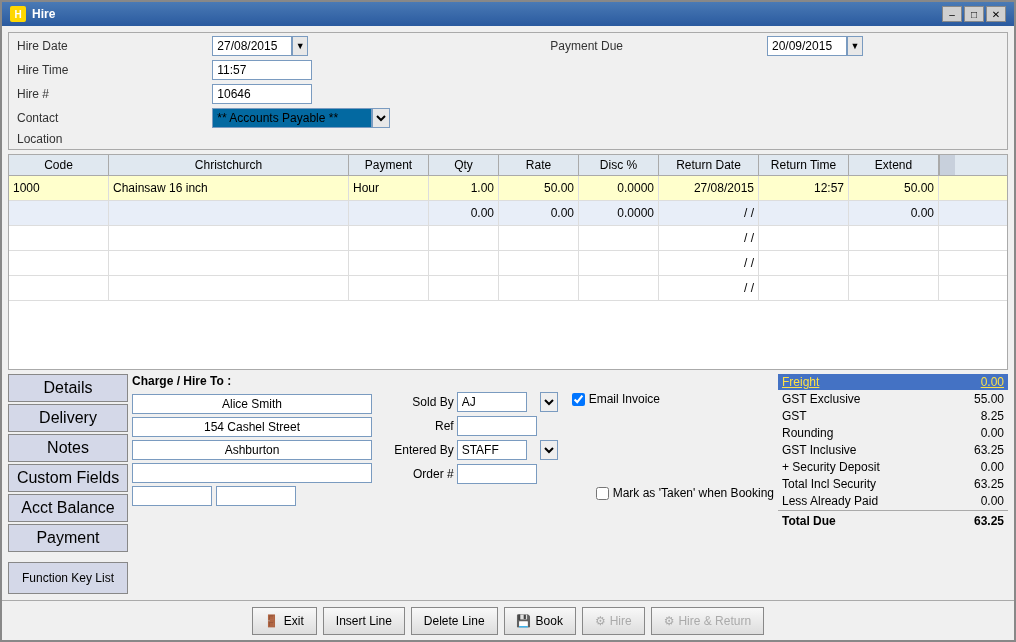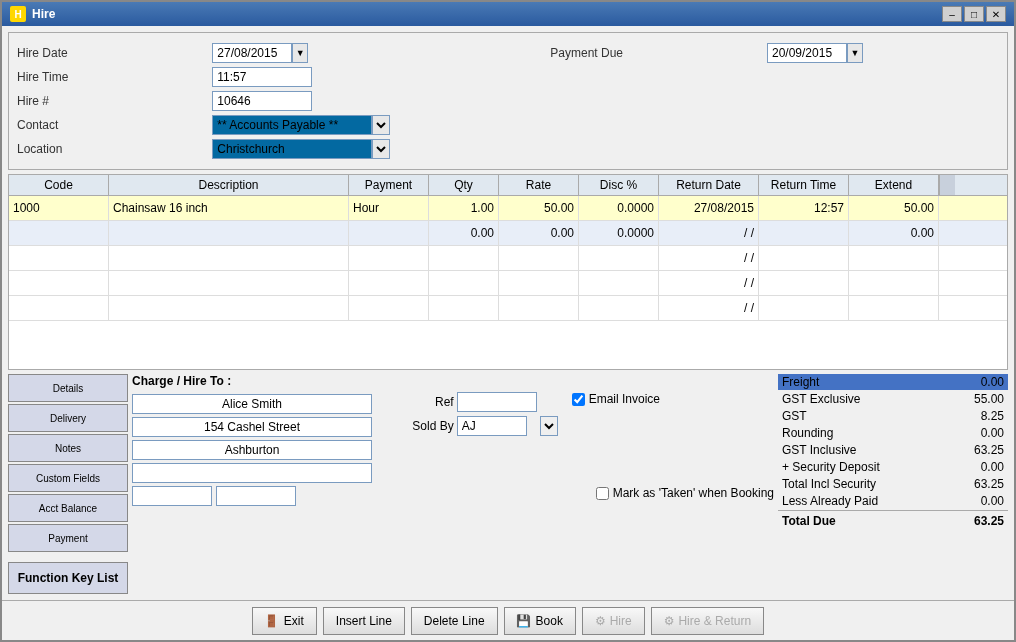--- a/index.html
+++ b/index.html
@@ -4,52 +4,52 @@
   <style>
     * { box-sizing: border-box; margin: 0; padding: 0; font-family: Arial, sans-serif; font-size: 12px; }
     body { background: #c0c0c0; }
     .window { width: 1016px; height: 642px; background: #f0f0f0; border: 2px solid #888; position: relative; display: flex; flex-direction: column; }
     .title-bar { background: linear-gradient(to bottom, #4a7ab5, #2a5a9f); color: white; padding: 4px 8px; display: flex; align-items: center; justify-content: space-between; height: 24px; flex-shrink: 0; }
     .title-bar-left { display: flex; align-items: center; gap: 6px; font-size: 12px; font-weight: bold; }
     .title-bar-icon { width: 16px; height: 16px; background: #ffd700; border-radius: 2px; display: flex; align-items: center; justify-content: center; font-size: 10px; }
     .title-bar-controls { display: flex; gap: 2px; }
     .title-bar-btn { width: 20px; height: 16px; background: #d0d0d0; border: 1px solid #888; cursor: pointer; font-size: 10px; display: flex; align-items: center; justify-content: center; color: black; }
     .content { flex: 1; display: flex; flex-direction: column; padding: 6px; gap: 4px; overflow: hidden; }
-    .top-form { background: #f0f0f0; border: 1px solid #aaa; padding: 10px 8px; display: grid; grid-template-columns: auto auto auto auto; gap: 4px 8px; align-items: center; }
+    .top-form { background: #f0f0f0; border: 1px solid #aaa; padding: 3px 8px; display: grid; grid-template-columns: auto auto auto auto; gap: 4px 8px; align-items: center; }
     .form-label { color: #333; font-size: 12px; white-space: nowrap; }
     .form-input { border: 1px solid #7a9bc0; background: white; padding: 2px 4px; height: 20px; font-size: 12px; }
     .form-input-date { display: flex; align-items: center; gap: 0; }
     .form-input-date input { border: 1px solid #7a9bc0; background: white; padding: 2px 4px; height: 20px; font-size: 12px; width: 80px; }
     .date-btn { border: 1px solid #7a9bc0; background: #e8e8e8; height: 20px; width: 16px; cursor: pointer; display: flex; align-items: center; justify-content: center; font-size: 9px; }
     .contact-select { display: flex; align-items: center; }
     .contact-select input { border: 1px solid #7a9bc0; background: #0369a1; padding: 2px 4px; height: 20px; font-size: 12px; width: 150px; }
     .contact-select select { height: 20px; border: 1px solid #7a9bc0; background: #e8e8e8; font-size: 12px; }
     .grid-section { flex: 1; border: 1px solid #aaa; background: white; overflow: hidden; display: flex; flex-direction: column; min-height: 0; }
     .grid-header { display: grid; grid-template-columns: 100px 240px 80px 70px 80px 80px 100px 90px 90px 16px; background: #e0e8f0; border-bottom: 1px solid #aaa; }
     .grid-header-cell { padding: 3px 4px; text-align: center; border-right: 1px solid #aaa; font-weight: normal; font-size: 12px; }
     .grid-body { flex: 1; overflow-y: auto; }
     .grid-row { display: grid; grid-template-columns: 100px 240px 80px 70px 80px 80px 100px 90px 90px; border-bottom: 1px solid #ddd; }
     .grid-row.active-row { background: #ffffcc; }
     .grid-row.alt-row { background: #e8eef8; }
     .grid-row.empty-row { background: white; }
     .grid-cell { padding: 2px 4px; border-right: 1px solid #ddd; font-size: 12px; display: flex; align-items: center; height: 24px; }
     .grid-cell.right { justify-content: flex-end; }
     .bottom-section { display: flex; gap: 4px; height: 220px; flex-shrink: 0; }
     .left-sidebar { width: 120px; flex-shrink: 0; display: flex; flex-direction: column; gap: 2px; }
-    .sidebar-btn { height: 28px; background: #d4d8e8; border: 1px solid #888; cursor: pointer; text-align: center; display: flex; align-items: center; justify-content: center; font-size: 10px; }
-    .func-key-btn { margin-top: auto; height: 32px; background: #d4d8e8; border: 1px solid #888; cursor: pointer; text-align: center; display: flex; align-items: center; justify-content: center; font-size: 12px; font-weight: bold; }
+    .sidebar-btn { height: 28px; background: #d4d8e8; border: 1px solid #888; cursor: pointer; text-align: center; display: flex; align-items: center; justify-content: center; font-size: 16px; }
+    .func-key-btn { margin-top: auto; height: 32px; background: #d4d8e8; border: 1px solid #888; cursor: pointer; text-align: center; display: flex; align-items: center; justify-content: center; font-size: 12px; }
     .middle-section { flex: 1; display: flex; flex-direction: column; gap: 4px; }
     .charge-title { font-weight: bold; font-size: 12px; margin-bottom: 2px; }
     .charge-field { border: 1px solid #7a9bc0; background: white; padding: 2px 4px; height: 20px; font-size: 12px; width: 240px; text-align: center; }
     .ref-label { font-size: 12px; text-align: right; }
     .ref-input { border: 1px solid #7a9bc0; background: white; padding: 2px 4px; height: 20px; font-size: 12px; width: 80px; }
     .email-invoice { display: flex; align-items: center; gap: 4px; }
     .right-totals { width: 230px; flex-shrink: 0; display: flex; flex-direction: column; gap: 1px; }
     .total-row { display: flex; justify-content: space-between; align-items: center; padding: 1px 4px; font-size: 12px; }
-    .total-row.highlight { background: #4472c4; color: #000000; }
+    .total-row.highlight { background: #4472c4; color: #fde047; text-decoration: underline; }
     .total-row.bold { font-weight: bold; }
     .total-value { text-align: right; min-width: 60px; }
     .bottom-bar { height: 40px; background: #f0f0f0; border-top: 1px solid #aaa; display: flex; align-items: center; justify-content: center; gap: 6px; flex-shrink: 0; }
     .bottom-btn { height: 28px; padding: 0 12px; border: 1px solid #888; background: linear-gradient(to bottom, #f8f8f8, #ddd); cursor: pointer; display: flex; align-items: center; gap: 4px; font-size: 12px; }
     .bottom-btn.disabled { color: #aaa; cursor: default; }
     .address-fields { display: flex; flex-direction: column; gap: 3px; }
     .address-bottom { display: flex; gap: 4px; }
     .addr-field-sm { border: 1px solid #7a9bc0; background: white; padding: 2px 4px; height: 20px; font-size: 12px; width: 80px; }
     .checkbox-row { display: flex; align-items: center; gap: 4px; margin-top: 4px; padding-left: 24px; }
     input[type="checkbox"] { width: 13px; height: 13px; }
@@ -97,32 +97,28 @@
 
       <span class="form-label">Contact</span>
       <div class="contact-select">
         <input type="text" value="** Accounts Payable **" style="width: 160px; border: 1px solid rgb(122, 155, 192); height: 20px; padding: 2px 4px;">
         <select style="height:20px; width:18px; border:1px solid #7a9bc0; padding:0;"><option></option></select>
       </div>
       <span></span>
         <span></span>
 
       <span class="form-label">Location</span>
-      <div class="contact-select">
-        <input type="text" value="Christchurch" style="width: 160px; border: 1px solid rgb(122, 155, 192); height: 20px; padding: 2px 4px;">
-        <select style="height:20px; width:18px; border:1px solid #7a9bc0; padding:0;"><option></option></select>
-      </div>
       <span></span>
         <span></span>
     </div>
 
     <div class="grid-section">
       <div class="grid-header">
         <div class="grid-header-cell">Code</div>
-        <div class="grid-header-cell">Description</div>
+        <div class="grid-header-cell">Christchurch</div>
         <div class="grid-header-cell">Payment</div>
         <div class="grid-header-cell">Qty</div>
         <div class="grid-header-cell">Rate</div>
         <div class="grid-header-cell">Disc %</div>
         <div class="grid-header-cell">Return Date</div>
         <div class="grid-header-cell">Return Time</div>
         <div class="grid-header-cell">Extend</div>
         <div style="width:16px; background:#c8d0dc; border-left:1px solid #aaa;"></div>
       </div>
       <div class="grid-body">
@@ -208,29 +204,38 @@
           <input type="text" class="charge-field" value="Ashburton" style="">
           <input type="text" class="charge-field" value="" style="">
           <div class="address-bottom">
             <input type="text" class="addr-field-sm" value="" style="">
             <input type="text" class="addr-field-sm" value="" style="">
           </div>
         </div>
       </div>
 
       <div style="display:flex; flex-direction:column; gap:4px; margin-top:18px;">
-        <div style="display:grid; grid-template-columns: 70px 90px; gap:3px; align-items:center;">
-          <span class="ref-label">Ref</span>
-          <input type="text" class="ref-input" value="" style="">
-        </div>
         <div style="display:grid; grid-template-columns: 70px 80px 18px; gap:3px; align-items:center;">
           <span class="ref-label">Sold By</span>
           <input type="text" class="ref-input" value="AJ" style="width: 70px;">
           <select style="height:20px; width:18px; border:1px solid #7a9bc0; padding:0;"><option></option></select>
         </div>
+        <div style="display:grid; grid-template-columns: 70px 90px; gap:3px; align-items:center;">
+          <span class="ref-label">Ref</span>
+          <input type="text" class="ref-input" value="" style="">
+        </div>
+        <div style="display:grid; grid-template-columns: 70px 80px 18px; gap:3px; align-items:center;">
+          <span class="ref-label">Entered By</span>
+          <input type="text" class="ref-input" value="STAFF" style="width: 70px;">
+          <select style="height:20px; width:18px; border:1px solid #7a9bc0; padding:0;"><option></option></select>
+        </div>
+        <div style="display:grid; grid-template-columns: 70px 90px; gap:3px; align-items:center;">
+          <span class="ref-label">Order #</span>
+          <input type="text" class="ref-input" value="" style="">
+        </div>
       </div>
 
       <div style="display:flex; flex-direction:column; gap:8px; margin-top:18px; margin-left:10px;">
         <div class="email-invoice">
           <input type="checkbox" checked="" style="">
           <span>Email Invoice</span>
         </div>
         <div style="height:60px;"></div>
         <div class="checkbox-row">
           <input type="checkbox" style="">

